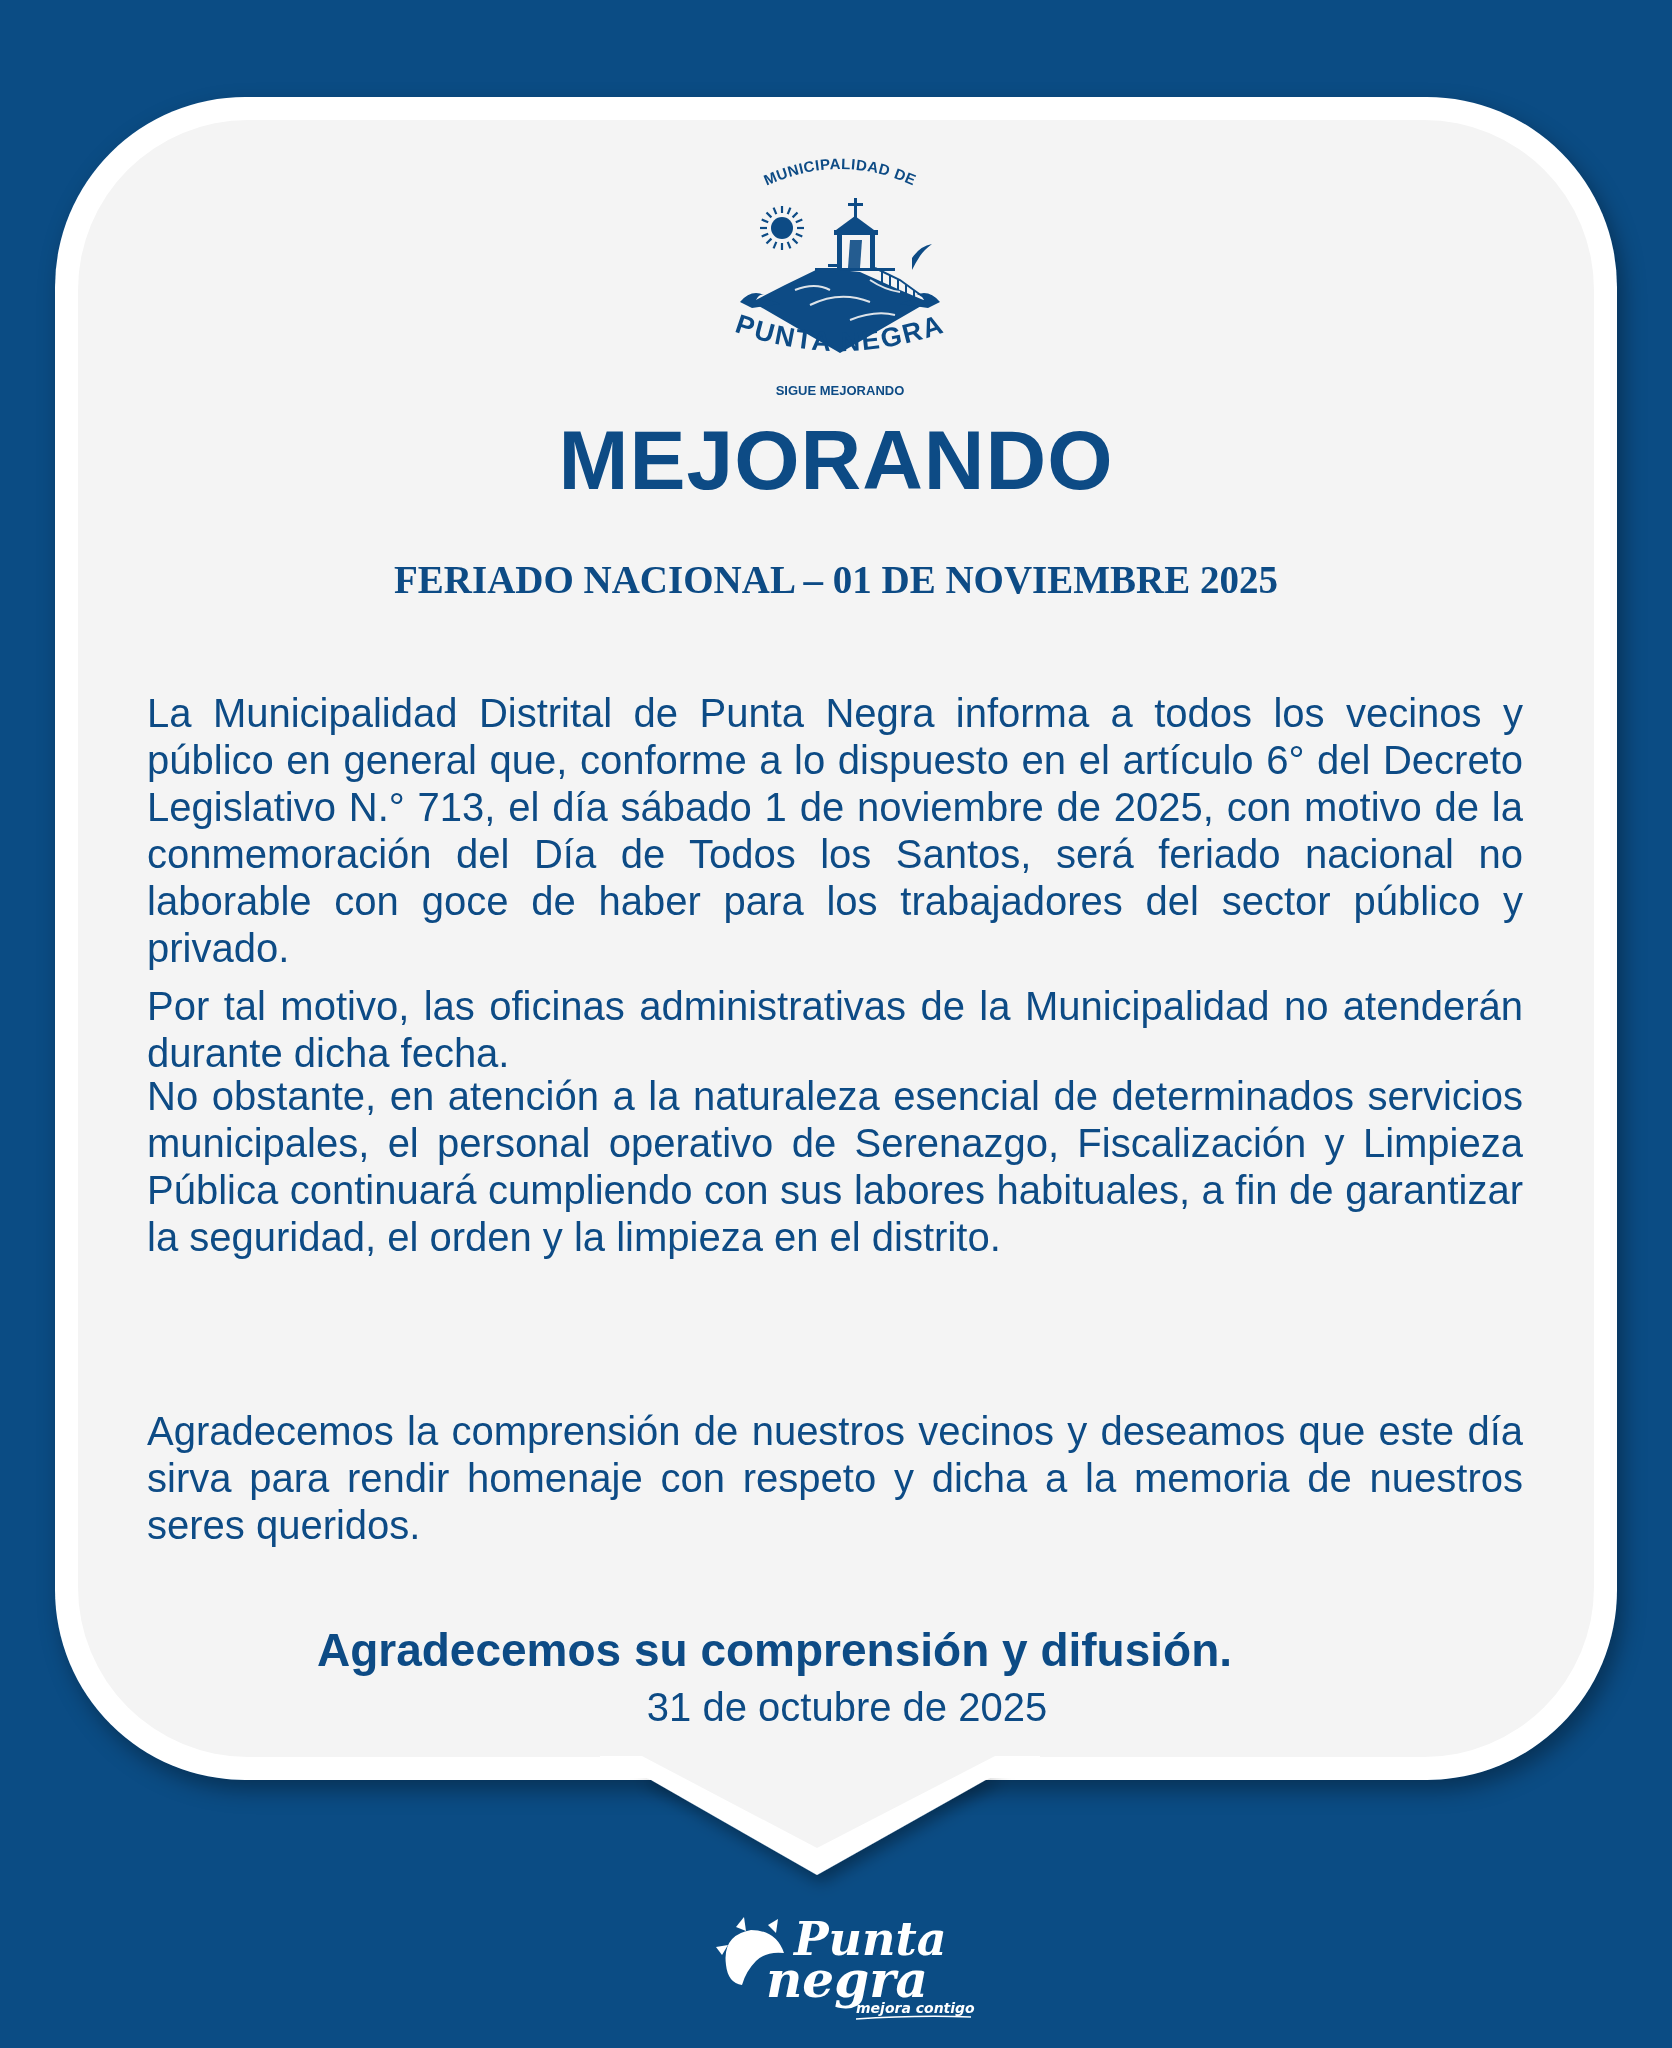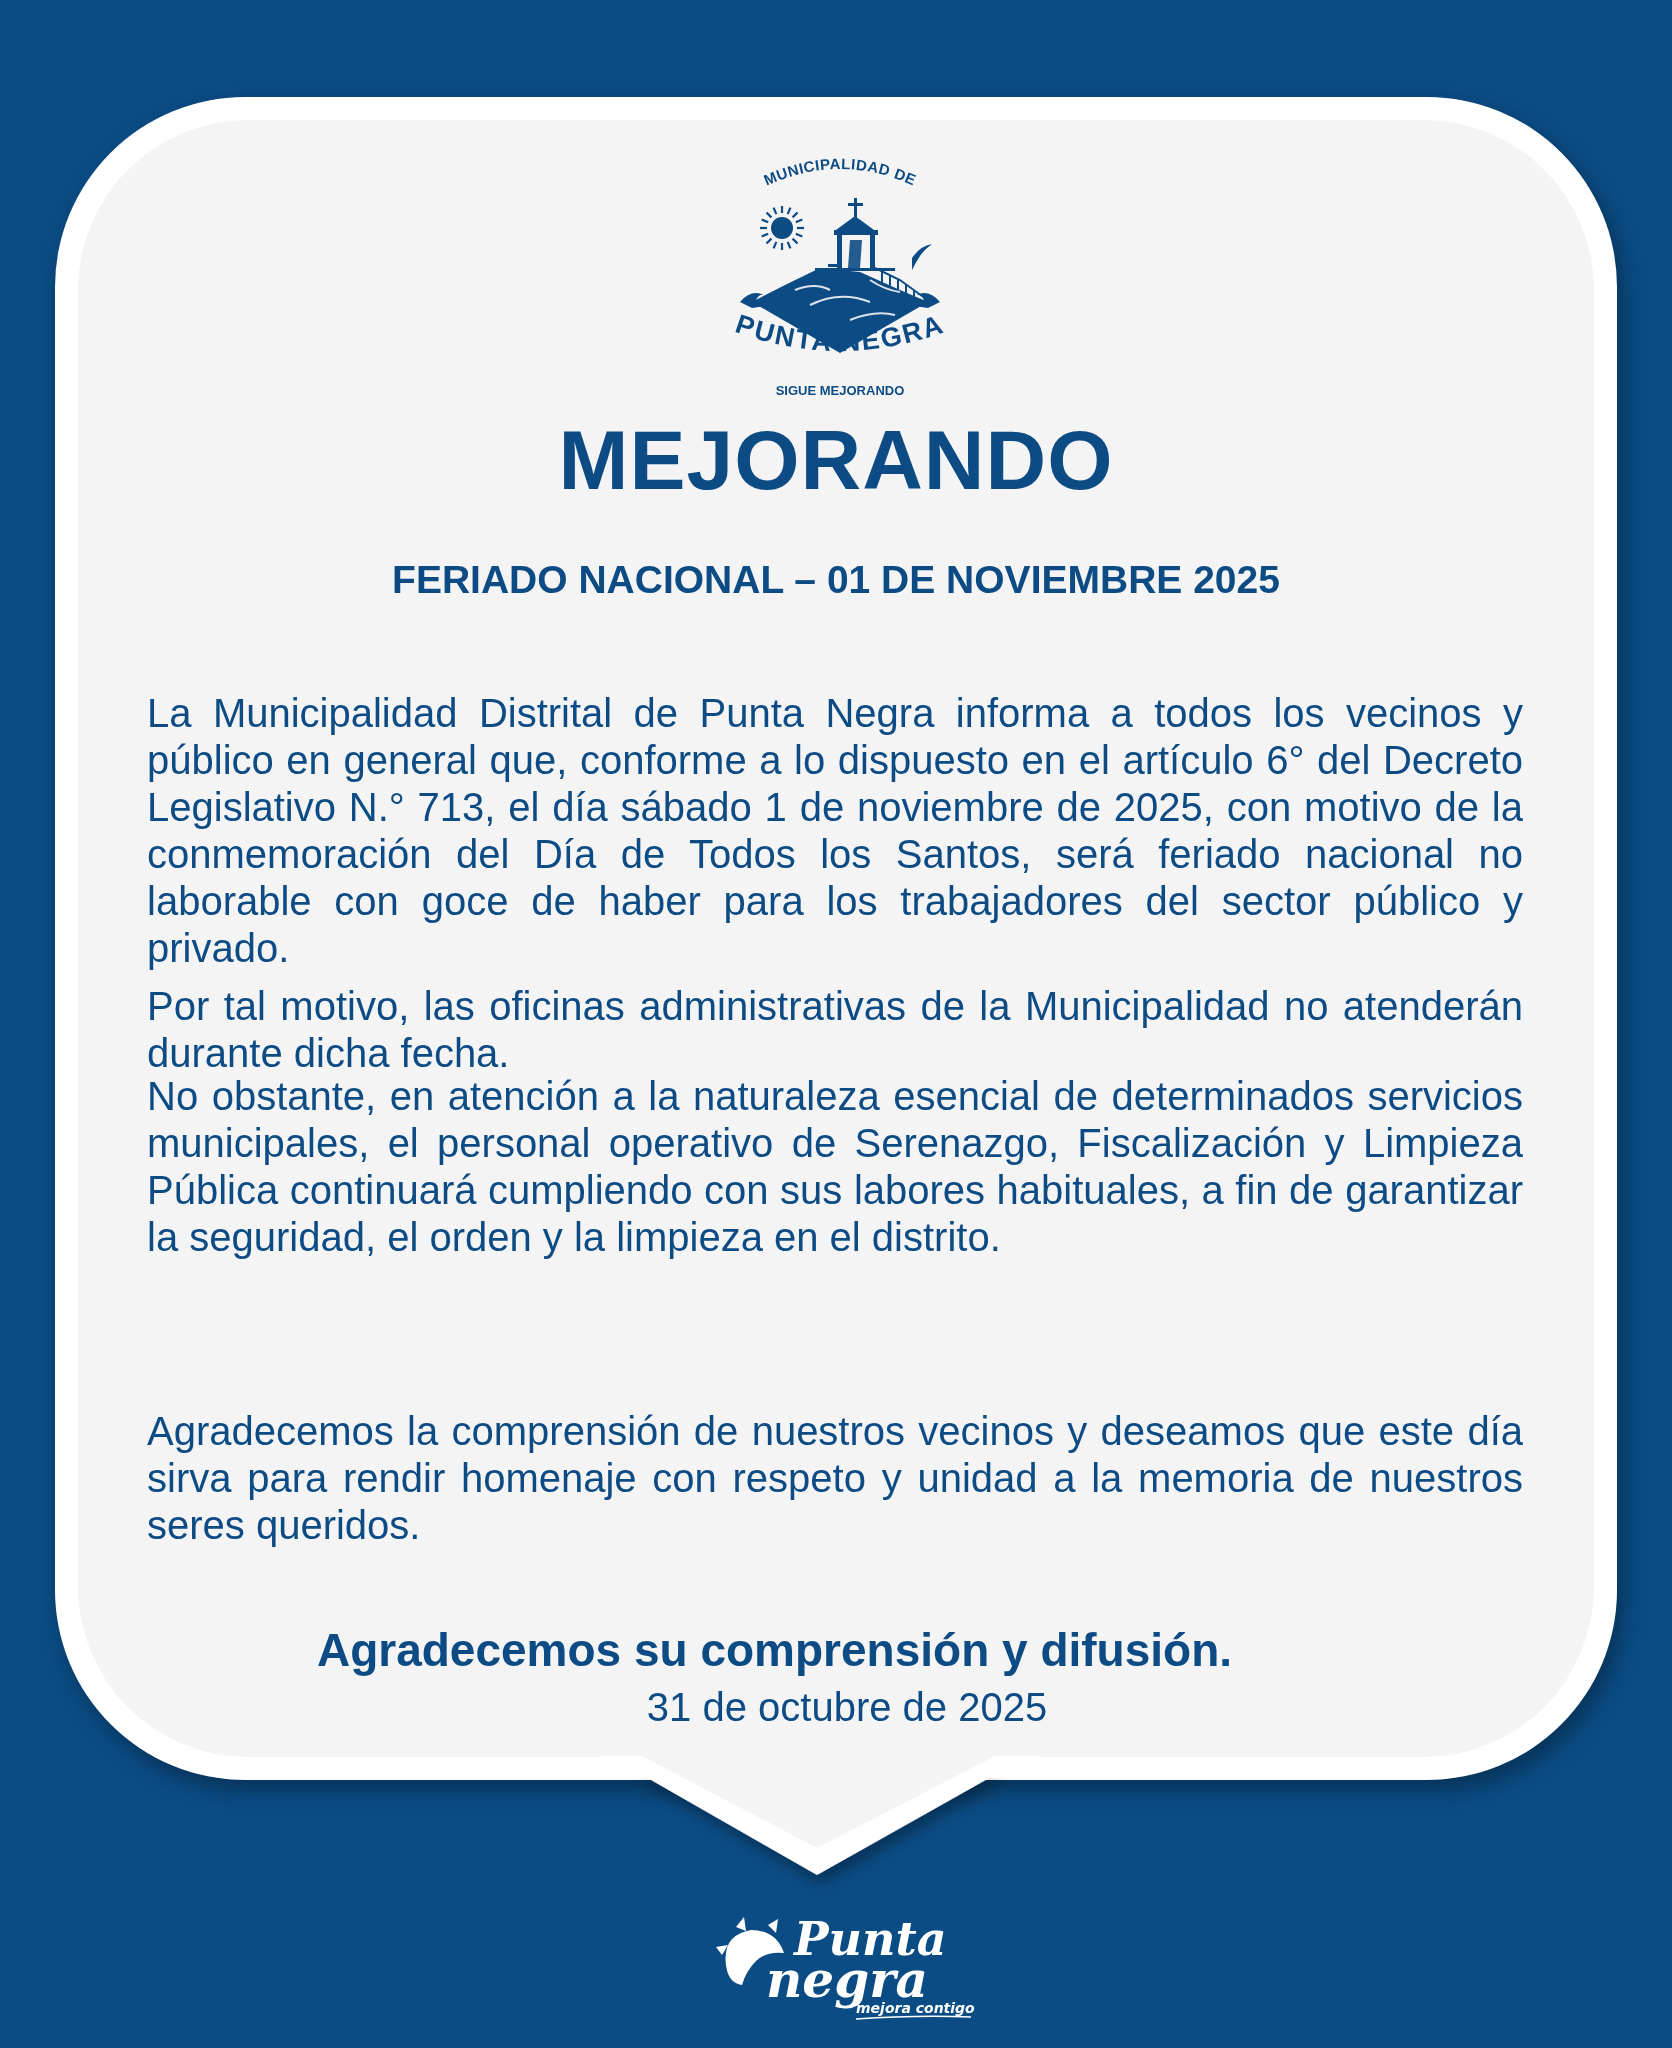--- a/index.html
+++ b/index.html
@@ -72,20 +72,21 @@
     .subtitle {
       position: absolute;
       left: 0;
       width: 1672px;
       top: 560px;
       text-align: center;
       font-size: 39px;
       font-weight: 700;
       color: #0D4B85;
       line-height: 1;
+      font-family: Liberation Serif, serif;
     }
     .body-text {
       position: absolute;
       left: 147px;
       width: 1376px;
       font-size: 40px;
       line-height: 47px;
       text-align: justify;
       color: #0D4B85;
     }
@@ -223,21 +224,21 @@
   </text>
   <text x="140" y="255" text-anchor="middle" font-family="Liberation Sans, sans-serif" font-weight="700" font-size="13" fill="#0D4B85">SIGUE MEJORANDO</text>
 </svg>
 
 <div class="title">MEJORANDO</div>
 <div class="subtitle">FERIADO NACIONAL – 01 DE NOVIEMBRE 2025</div>
 
 <div class="body-text p1 last-left">La Municipalidad Distrital de Punta Negra informa a todos los vecinos y público en general que, conforme a lo dispuesto en el artículo 6° del Decreto Legislativo N.° 713, el día sábado 1 de noviembre de 2025, con motivo de la conmemoración del Día de Todos los Santos, será feriado nacional no laborable con goce de haber para los trabajadores del sector público y privado.</div>
 <div class="body-text p2 last-left">Por tal motivo, las oficinas administrativas de la Municipalidad no atenderán durante dicha fecha.</div>
 <div class="body-text p3 last-left">No obstante, en atención a la naturaleza esencial de determinados servicios municipales, el personal operativo de Serenazgo, Fiscalización y Limpieza Pública continuará cumpliendo con sus labores habituales, a fin de garantizar la seguridad, el orden y la limpieza en el distrito.</div>
-<div class="body-text p4 last-left">Agradecemos la comprensión de nuestros vecinos y deseamos que este día sirva para rendir homenaje con respeto y unidad a la memoria de nuestros seres queridos.</div>
+<div class="body-text p4 last-left">Agradecemos la comprensión de nuestros vecinos y deseamos que este día sirva para rendir homenaje con respeto y dicha a la memoria de nuestros seres queridos.</div>
 
 <div class="closing">Agradecemos su comprensión y difusión.</div>
 <div class="date">31 de octubre de 2025</div>
 
 <svg class="footer-logo" viewBox="0 0 300 130">
   <g fill="#FFFFFF">
     <path d="M 30,70 Q 26,40 55,35 Q 80,35 88,58 Q 70,56 60,66 Q 50,76 46,90 Q 32,88 30,70 Z"></path>
     <polygon points="20,52 32,50 26,60"></polygon>
     <polygon points="40,32 48,22 50,36"></polygon>
     <polygon points="72,30 82,24 80,38"></polygon>

